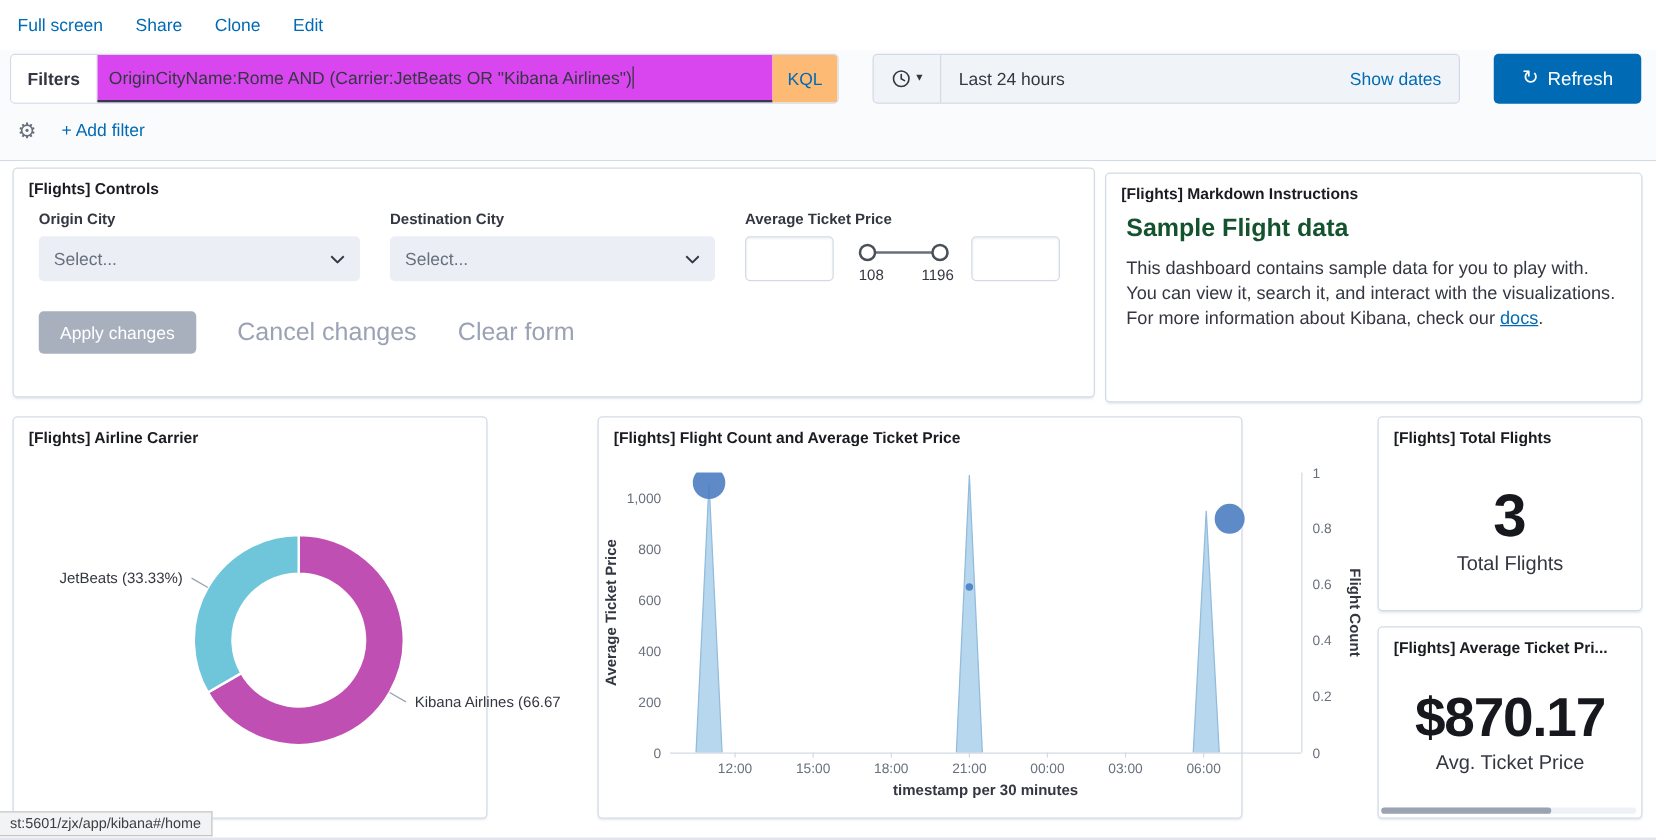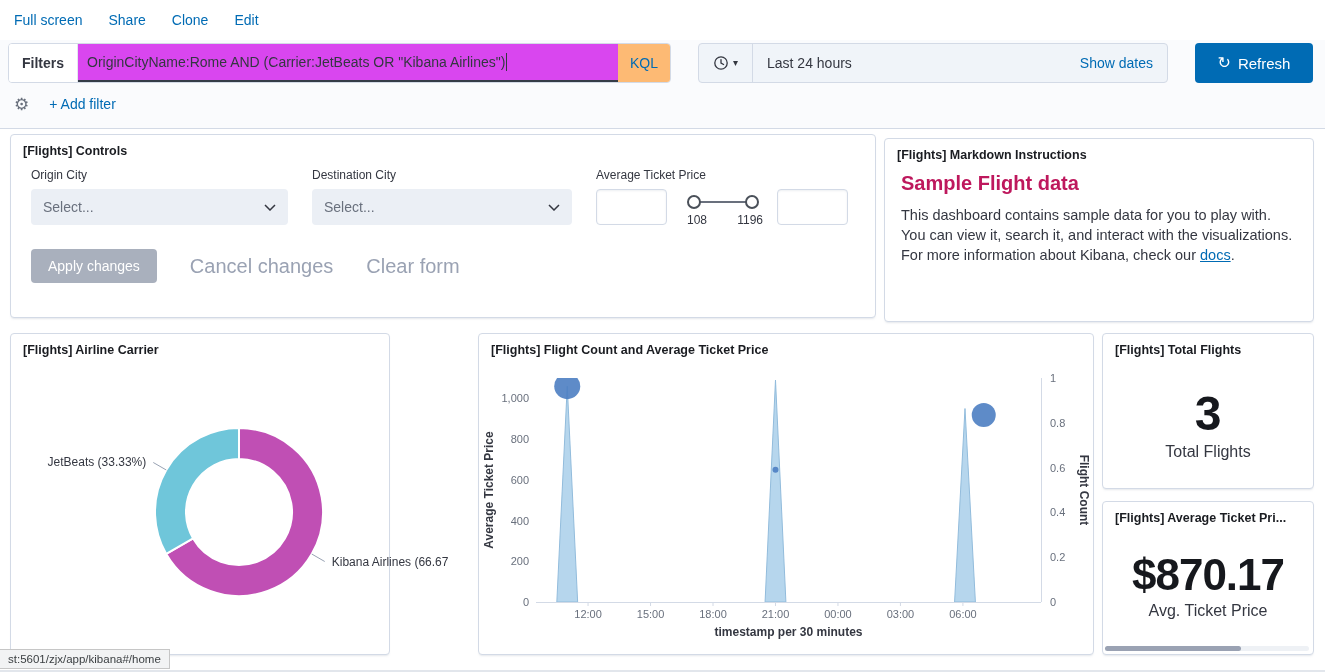--- a/index.html
+++ b/index.html
@@ -31,45 +31,45 @@
 .gear{font-size:17px;color:#69707d;cursor:pointer;line-height:1}
 .add-filter{color:#006bb4;font-size:14px;cursor:pointer}
 
 
 .dashboard{position:absolute;left:0;top:129px;right:0;bottom:0;background:#fff}
 .panel{position:absolute;background:#fff;border:1px solid #d3dae6;border-radius:4px;box-shadow:0 2px 2px -1px rgba(152,162,179,.25)}
 .panel-title{position:relative;z-index:2;padding:9px 12px 0;font-size:12.5px;font-weight:700;color:#1a1c21;white-space:nowrap;overflow:hidden;text-overflow:ellipsis}
 .p-controls{left:10px;top:5px;width:866px;height:184px}
 .p-markdown{left:884px;top:9px;width:430px;height:184px}
 .p-pie{left:10px;top:204px;width:380px;height:322px}
-.p-line{left:478px;top:204px;width:616px;height:322px}
+.p-line{left:478px;top:204px;width:516px;height:322px}
 .p-total{left:1102px;top:204px;width:212px;height:156px}
 .p-avg{left:1102px;top:372px;width:212px;height:154px}
 
 
 .controls-body{display:flex;gap:24px;padding:10px 20px 0}
-.ctl-label{display:block;font-size:12px;font-weight:400;color:#343741;margin-bottom:7px}
+.ctl-label{display:block;font-size:12px;font-weight:700;color:#343741;margin-bottom:7px}
 .f1{width:257px}.f2{width:260px}.f3{width:258px}
 .select{height:36px;background:#ebeff5;border-radius:4px;display:flex;align-items:center;justify-content:space-between;padding:0 12px;cursor:pointer}
 .select .ph{color:#69707d;font-size:14px}
 .price-row{display:flex;align-items:flex-start;gap:22px}
 .num-input{width:71px;height:36px;background:#fff;border:1px solid #d3dae6;border-radius:4px;box-shadow:inset 0 1px 2px rgba(108,126,144,.12)}
 .slider{position:relative;width:66px;height:36px;cursor:pointer}
 .slider .track{position:absolute;left:0;right:0;top:12px;height:2px;background:#69707d}
 .handle{position:absolute;top:6px;width:14px;height:14px;border-radius:50%;background:#fff;border:2px solid #4a5059}
 .handle.left{left:-2px}.handle.right{right:-4px}
 .slider .minv{position:absolute;left:-2px;top:24px;font-size:12px;color:#343741}
 .slider .maxv{position:absolute;right:-8px;top:24px;font-size:12px;color:#343741}
 .controls-actions{display:flex;align-items:center;padding:24px 20px 0}
 .apply-btn{height:34px;padding:0 17px;background:#a9b0bd;color:#fff;border:none;border-radius:4px;font-size:14px;font-weight:500;cursor:default}
 .ghost-btn{background:none;border:none;color:#9aa2b3;font-size:20px;margin-left:33px;cursor:default}
 
 
 .md-body{padding:4px 16px 0}
-.md-h2{font-size:20px;font-weight:700;color:#be185d;margin:6px 0 10px}
+.md-h2{font-size:20px;font-weight:700;color:#14532d;margin:6px 0 10px}
 .md-p{font-size:14.5px;line-height:20px;color:#343741}
 .md-link{color:#006bb4;text-decoration:underline;cursor:pointer}
 
 
 .chart-host{position:absolute;inset:0;z-index:1}
 
 
 .metric-body{position:absolute;left:0;right:0;top:28px;bottom:0;display:flex;flex-direction:column;align-items:center;justify-content:center}
 .metric-value{font-size:48px;font-weight:700;color:#16181d;line-height:1.05}
 .metric-label{font-size:16px;color:#343741;margin-top:3px}

